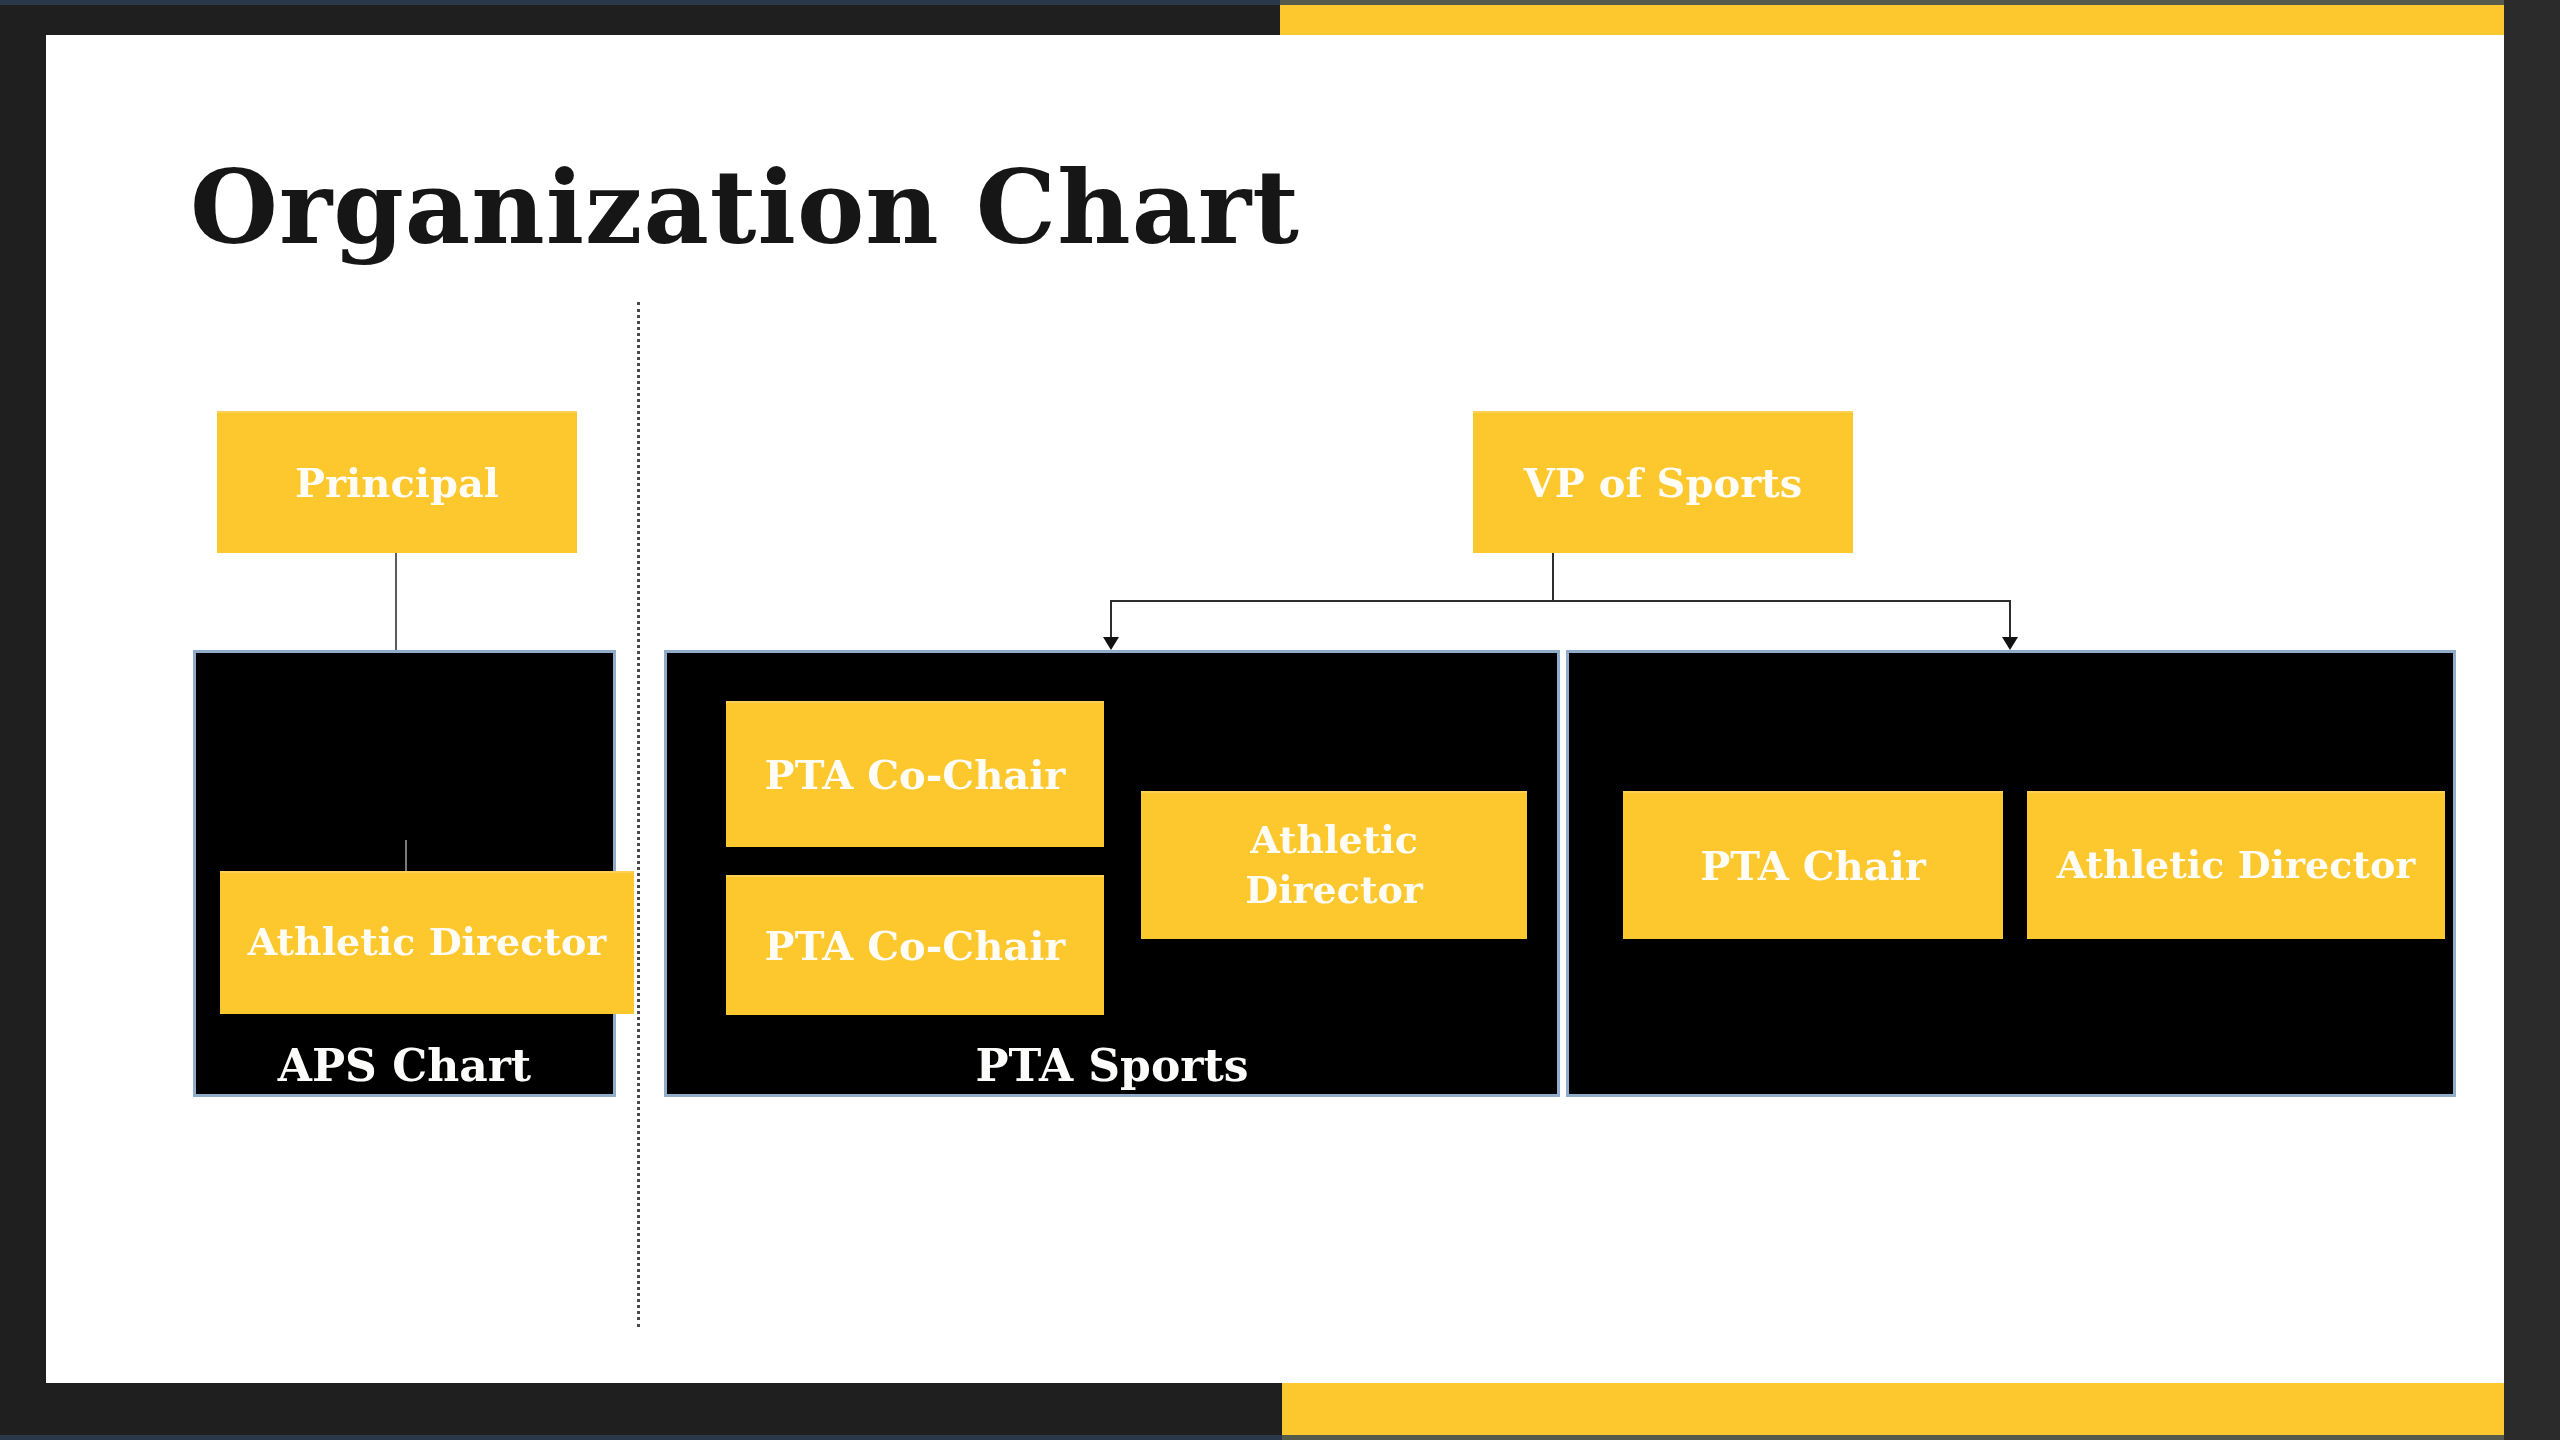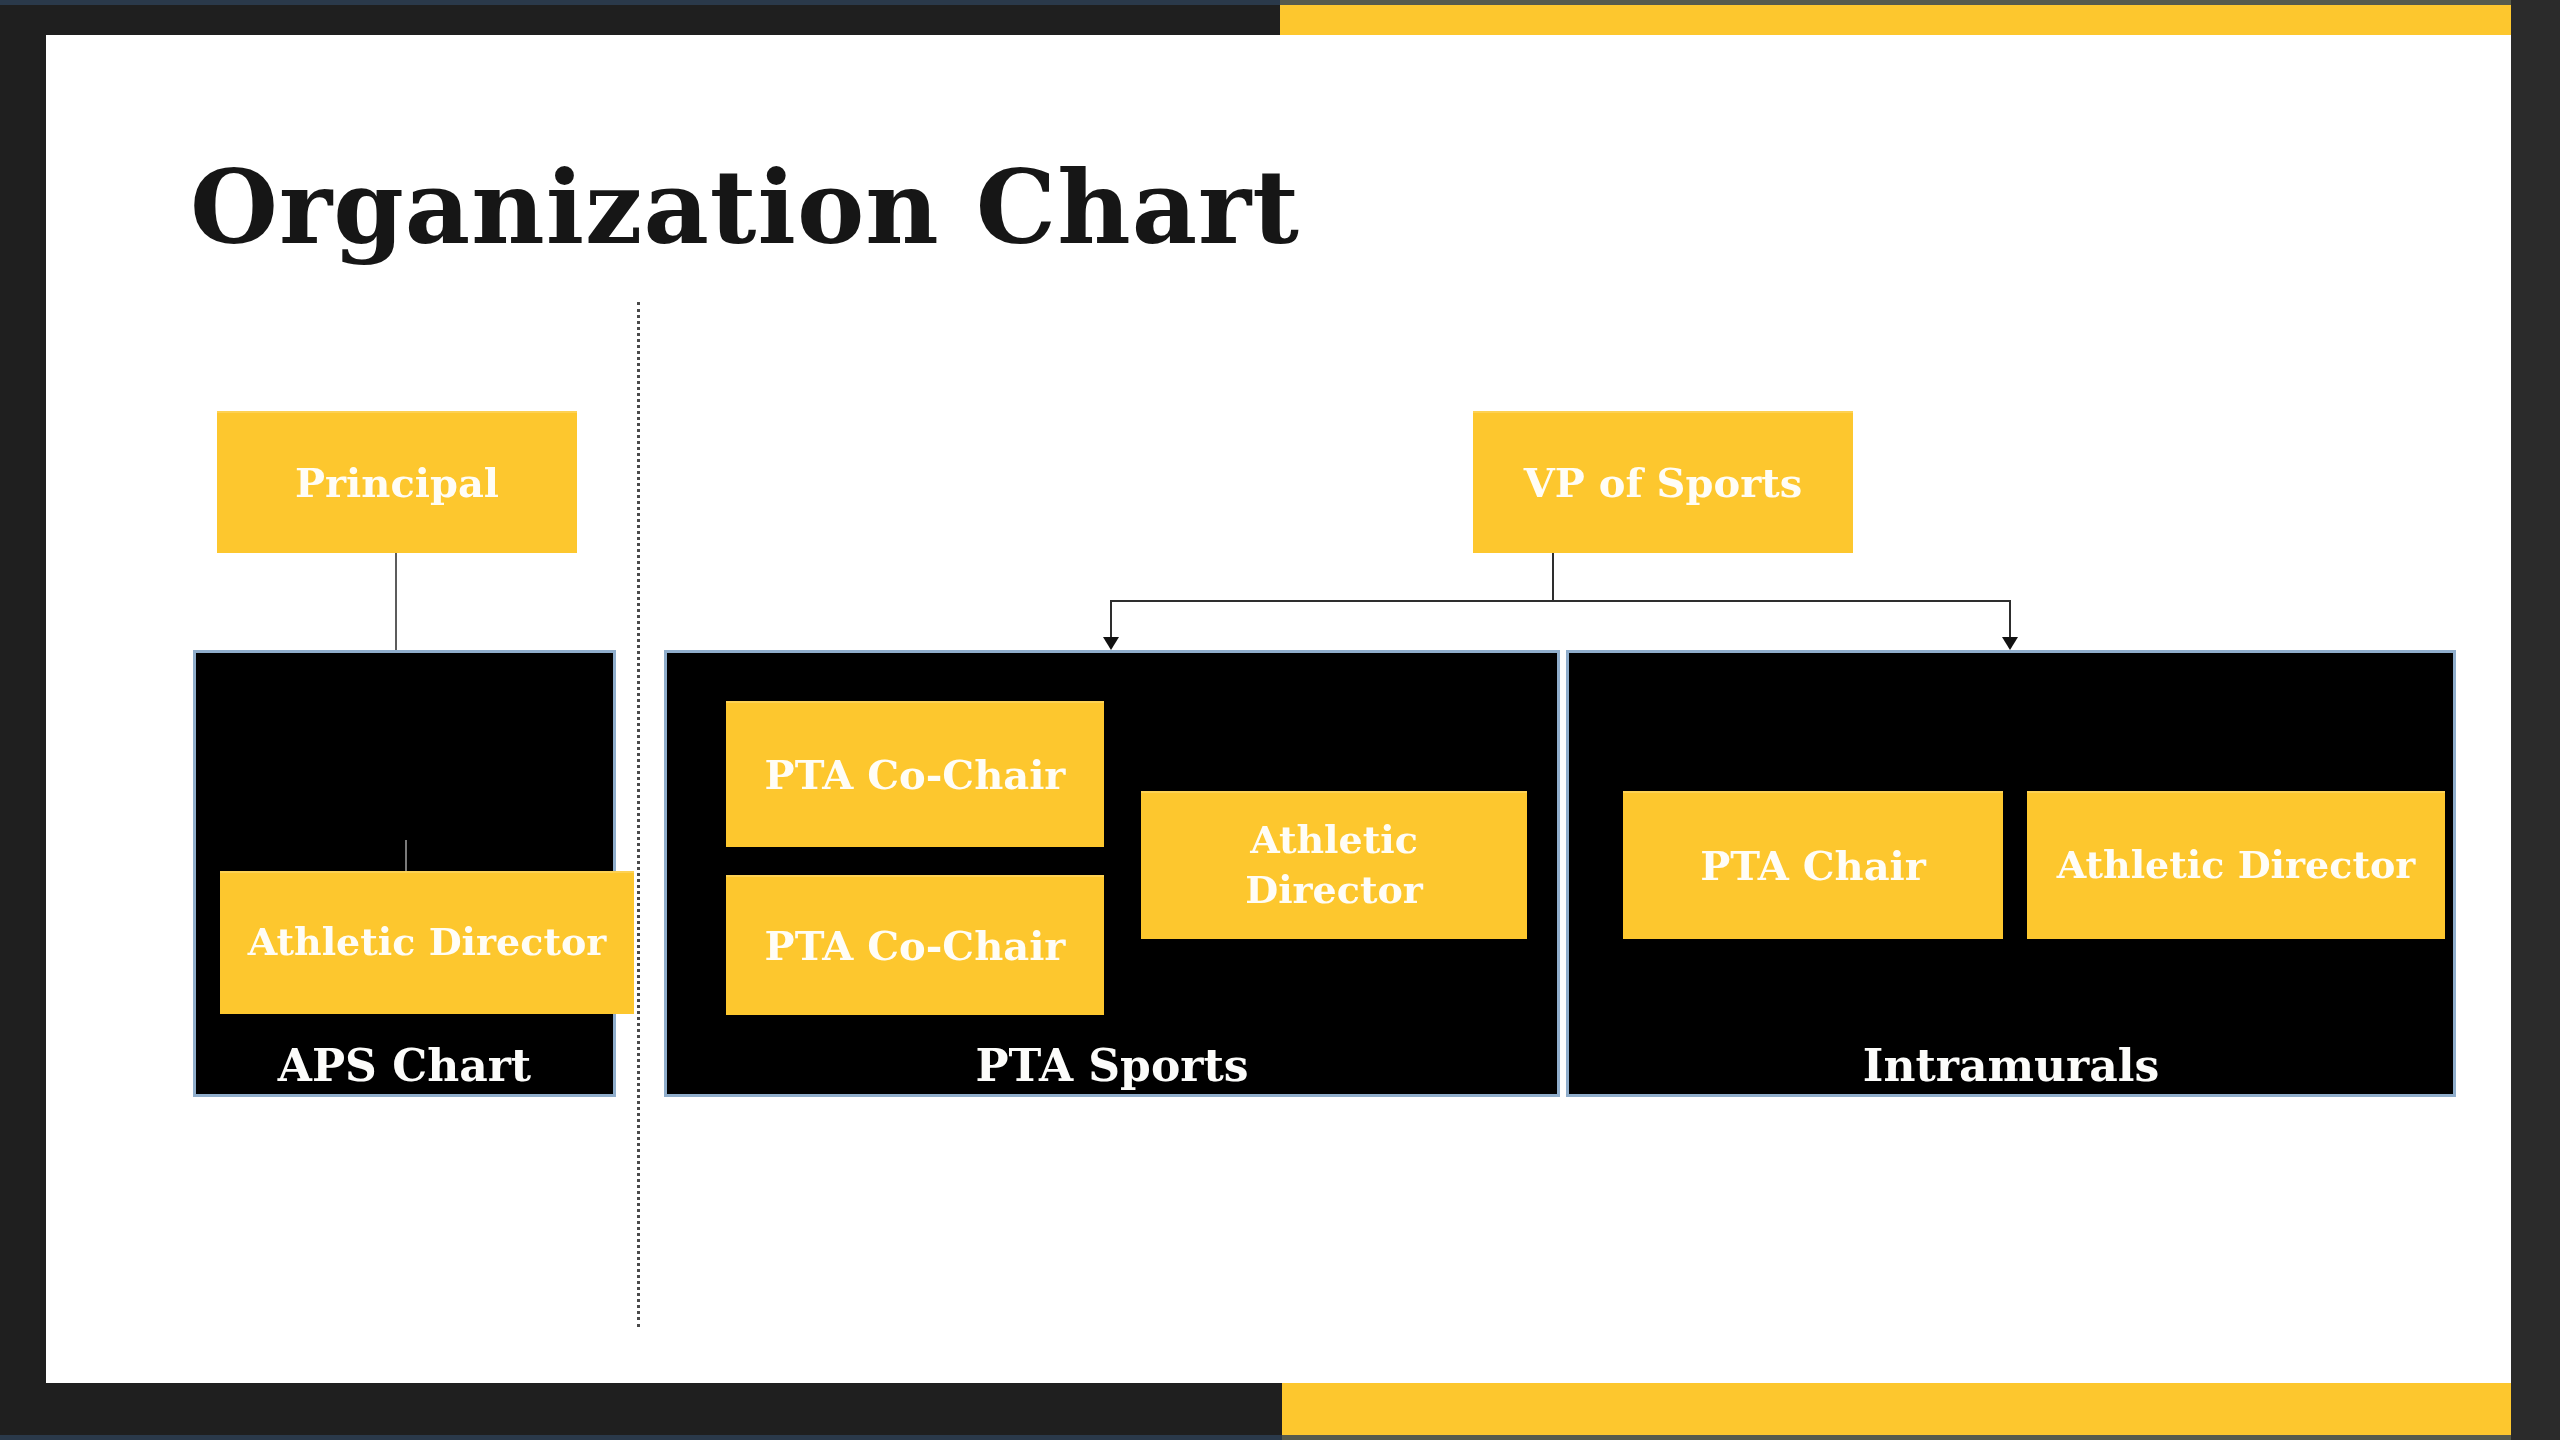--- a/index.html
+++ b/index.html
@@ -1,18 +1,18 @@
 <!DOCTYPE html>
 <html><head>
 <meta charset="utf-8">
 <style>
   html,body{margin:0;padding:0;background:#2b2b2b;}
   .stage{
     position:relative;width:2504px;height:1440px;background:#ffffff;
-    overflow:hidden;font-family:"DejaVu Serif","Liberation Serif",serif;padding-left:7px;
+    overflow:hidden;font-family:"DejaVu Serif","Liberation Serif",serif;
   }
   
   .frame{position:absolute;}
   .f-black{background:#1f1f1f;}
   .f-yellow{background:#fdc72e;}
   .frame-left{left:0;top:0;width:46px;height:1440px;}
   .frame-top-black{left:0;top:0;width:1280px;height:35px;}
   .frame-top-yellow{left:1280px;top:0;width:1280px;height:35px;}
   .frame-right{left:2513px;top:0;width:47px;height:1440px;}
   .frame-bottom-black{left:0;top:1383px;width:1282px;height:57px;}
@@ -114,16 +114,15 @@
     <div class="container-label">PTA Sports</div>
   </div>
 
   <div class="container" style="left:1566px;top:650px;width:890px;height:447px;">
     <div class="ybox fs40" style="left:54px;top:138px;width:380px;height:148px;">
       <span class="bt">PTA Chair</span>
     </div>
     <div class="ybox fs38" style="left:458px;top:138px;width:378px;height:148px;">
       <span class="bt">Athletic Director</span>
     </div>
-    <div class="container-label">Intramurals</div>
   </div>
 
 </div>
 
 </body></html>

